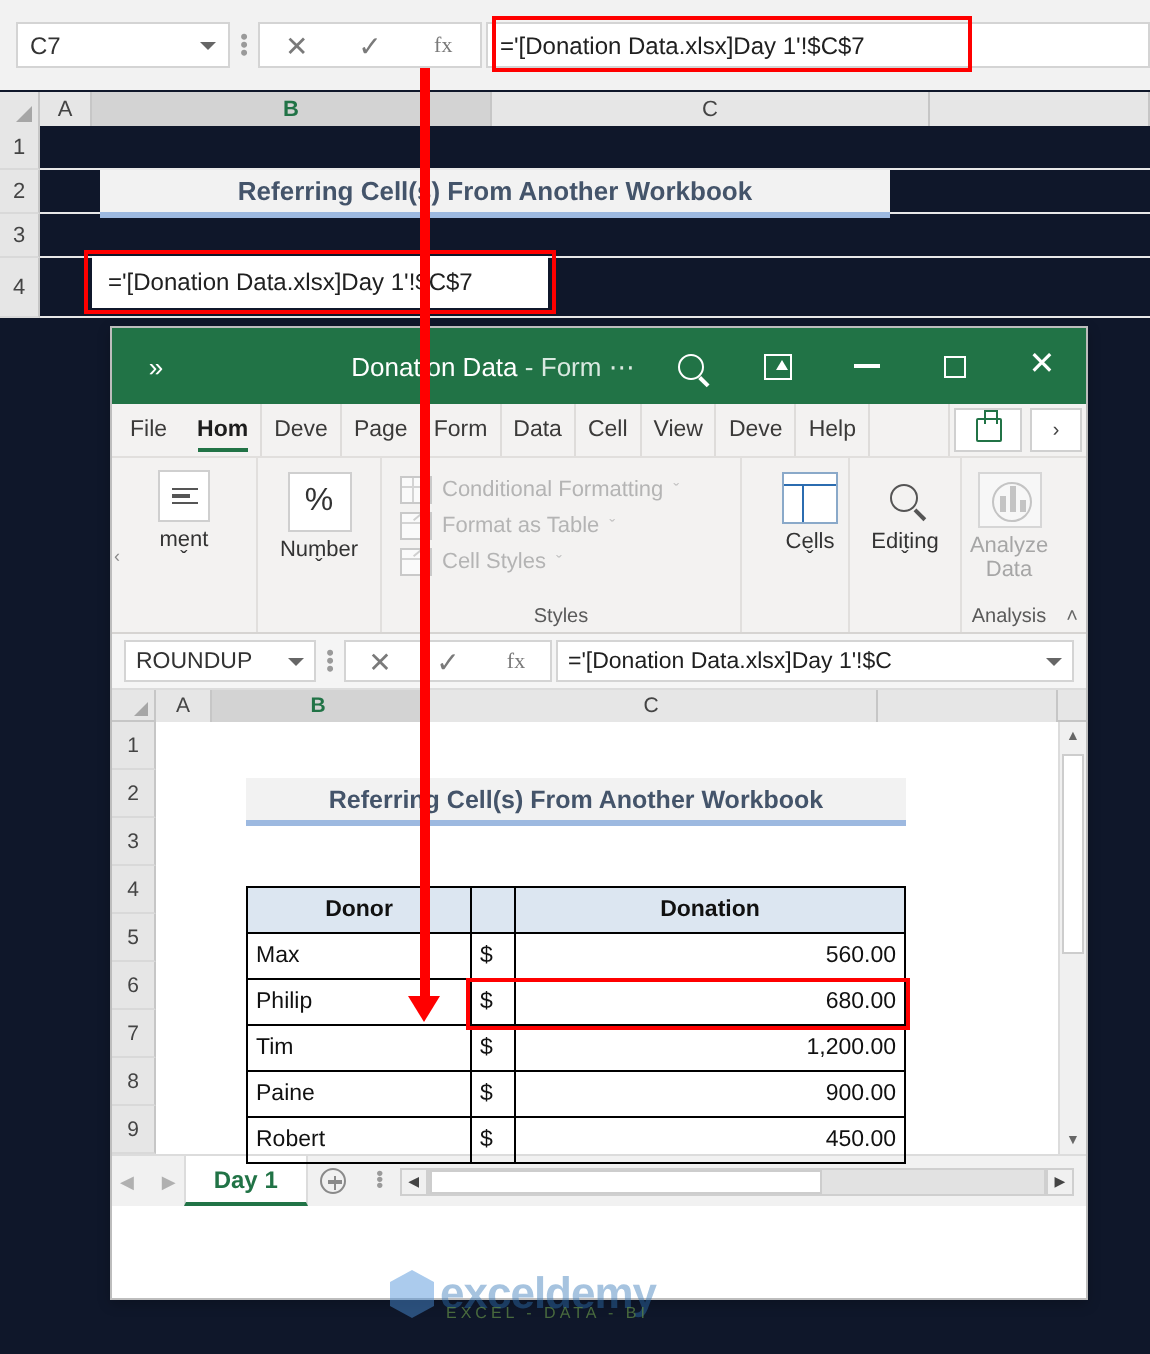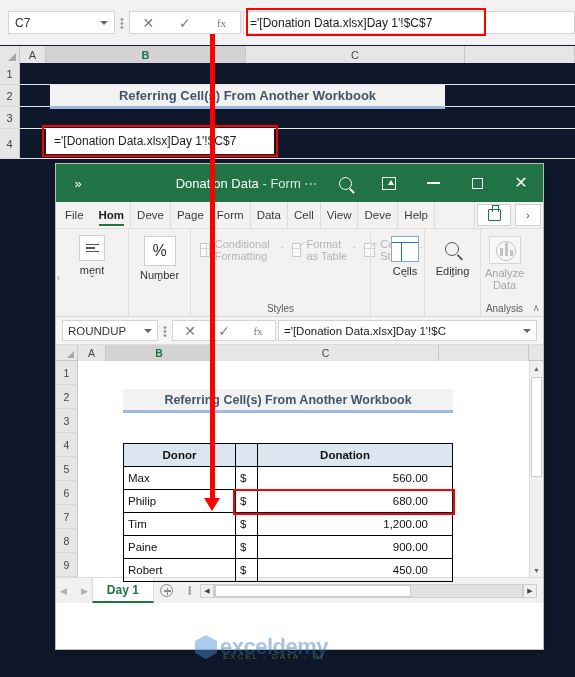--- a/index.html
+++ b/index.html
@@ -241,21 +241,21 @@
     position: absolute; left: 45px; top: 28px; width: 330px; height: 24px;
     background: #f2f2f2; border-bottom: 3px solid #9db9e0;
     display:flex;align-items:center;justify-content:center;
     font-size: 12.5px; font-weight: bold; color: #44546a;
   }
   .dtable { position: absolute; left: 45px; top: 82px; width: 330px; border: 1.5px solid #000; border-collapse: collapse; }
   .dtable td { border: 1px solid #000; height: 23px; font-size: 11.5px; color: #111; padding: 0 4px; }
   .dtable .hdr { background: #dce6f1; font-weight: bold; text-align: center; }
   .dtable .name { width: 112px; }
   .dtable .dol { width: 22px; }
-  .dtable .amt { text-align: right; padding-right: 24px; }
+  .dtable .amt { text-align: right; padding-right: 4px; }
 
   
   .sheettabs {
     height: 26px; background: #f1f1f1; display: flex; align-items: stretch;
     border-top: 1px solid #dcdcdc;
   }
   .nav-arrows { display:flex; align-items:center; padding: 0 4px; gap: 14px; color: #b0b0b0; font-size: 9px;}
   .sheet-tab {
     padding: 0 14px; display:flex;align-items:center; font-size: 12px; font-weight: bold;
     color: #217346; background: #fff; border-bottom: 2.5px solid #217346;
@@ -443,21 +443,21 @@
             <div class="pct-box">
                 <span>%</span>
               </div>
             <div class="grp-caption">Number</div>
             <div class="grp-caption" style="margin-top:-3px">ˇ</div>
           </div>
         </div>
       </div>
 
       <div class="rgroup grp-styles">
-        <div class="rg-body" style="flex-direction:row;padding-top:4px">
+        <div class="rg-body" style="flex-direction:column;padding-top:4px">
           <div class="style-item">
             <span class="style-ico grid"></span>
             <span>Conditional Formatting</span>
             <span class="chev-sm">ˇ</span>
           </div>
           <div class="style-item">
             <span class="style-ico grid pen"></span>
             <span>Format as Table</span>
             <span class="chev-sm">ˇ</span>
           </div>

